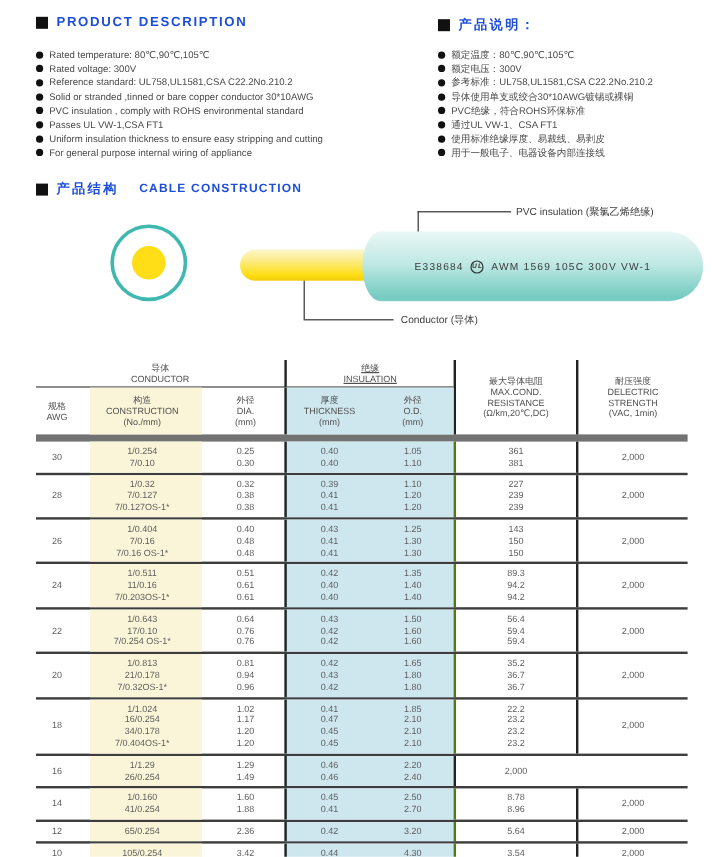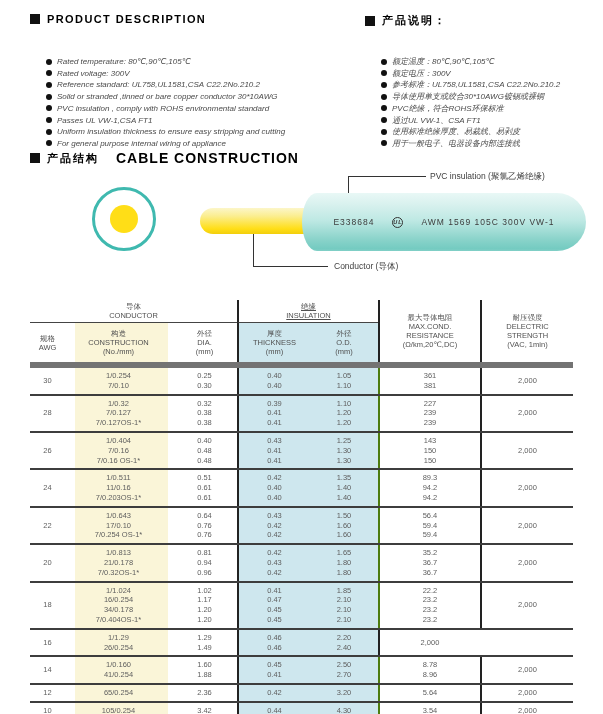--- a/index.html
+++ b/index.html
@@ -1,40 +1,40 @@
 <!DOCTYPE html>
 <html><head>
 <meta charset="utf-8">
 <style>
   html,body{margin:0;padding:0;}
   body{width:603px;height:714px;background:#fff;font-family:"Liberation Sans","DejaVu Sans",sans-serif;color:#555;}
   #page{position:relative;width:603px;height:714px;overflow:hidden;background:#fff;}
 
   
-  .sec-title{position:absolute;display:flex;align-items:center;gap:7px;color:#000000;}
+  .sec-title{position:absolute;display:flex;align-items:center;gap:7px;color:#1d4ed8;}
   .sq{width:10px;height:10px;background:#111;flex:0 0 auto;}
   .sec-title .t{font-size:11px;font-weight:bold;letter-spacing:1.4px;white-space:nowrap;}
-  .sec-title .t2{font-size:14px;font-weight:bold;letter-spacing:1px;margin-left:10px;white-space:nowrap;}
+  .sec-title .t2{font-size:10px;font-weight:bold;letter-spacing:1px;margin-left:10px;white-space:nowrap;}
 
   
-  .blist{position:absolute;list-style:none;margin:16px;padding:0;font-style:italic;}
+  .blist{position:absolute;list-style:none;margin:0;padding:0;}
   .blist li{display:flex;align-items:flex-start;line-height:11.7px;font-size:8px;color:#4a4a4a;white-space:nowrap;}
   .blist .dot{width:6px;height:6px;border-radius:50%;background:#111;margin:2.5px 5px 0 0;flex:0 0 auto;}
 
   
   .ring{position:absolute;left:92px;top:187px;width:64px;height:64px;border:3px solid #3FB9AF;border-radius:50%;background:#fff;box-sizing:border-box;}
   .core{position:absolute;left:110px;top:205px;width:28px;height:28px;border-radius:50%;background:#FFDE17;}
   .conductor3d{position:absolute;left:200px;top:208px;width:120px;height:26px;z-index:1;
     background:linear-gradient(to bottom,#FCF6C9 0%,#FBEE92 30%,#FFDE17 80%,#F2CE0C 100%);
     border-radius:13px 0 0 13px / 50% 0 0 50%;}
   .insulation3d{position:absolute;left:302px;top:193px;width:284px;height:58px;z-index:2;
     background:linear-gradient(to bottom,#E9F8F6 0%,#D8F1EE 20%,#BDE8E3 48%,#8AD3CA 80%,#74CBC1 96%,#82CFC7 100%);
     border-radius:15px 29px 29px 15px / 50% 50% 50% 50%;
     display:flex;align-items:center;justify-content:center;}
-  .cable-print{display:flex;align-items:center;gap:18px;font-size:8.5px;letter-spacing:1px;color:#3c3c3c;white-space:nowrap;}
+  .cable-print{display:flex;align-items:center;gap:6px;font-size:8.5px;letter-spacing:1px;color:#3c3c3c;white-space:nowrap;}
   .ul-badge{display:inline-flex;align-items:center;justify-content:center;width:11px;height:11px;border:1.2px solid #333;border-radius:50%;font-size:5.5px;font-weight:bold;font-style:italic;color:#333;box-sizing:border-box;}
   .callout{position:absolute;font-size:8.5px;color:#3f3f3f;white-space:nowrap;}
   .cline{position:absolute;background:#333;}
   .cdot{position:absolute;width:4px;height:4px;border-radius:50%;background:#111;}
 
   
   #spec-table{position:absolute;left:30px;top:300px;width:543px;font-size:7.5px;color:#5e5e5e;}
   .t-head{display:grid;grid-template-columns:35px 107px 65px 73px 68px 102px 93px;grid-template-rows:23px 39px;border-bottom:6px solid #737373;}
   .hc{display:flex;flex-direction:column;align-items:center;justify-content:center;text-align:center;line-height:9px;color:#505050;box-sizing:border-box;}
   .g-cond{grid-column:1/4;grid-row:1;border-bottom:1.5px solid #444;}

